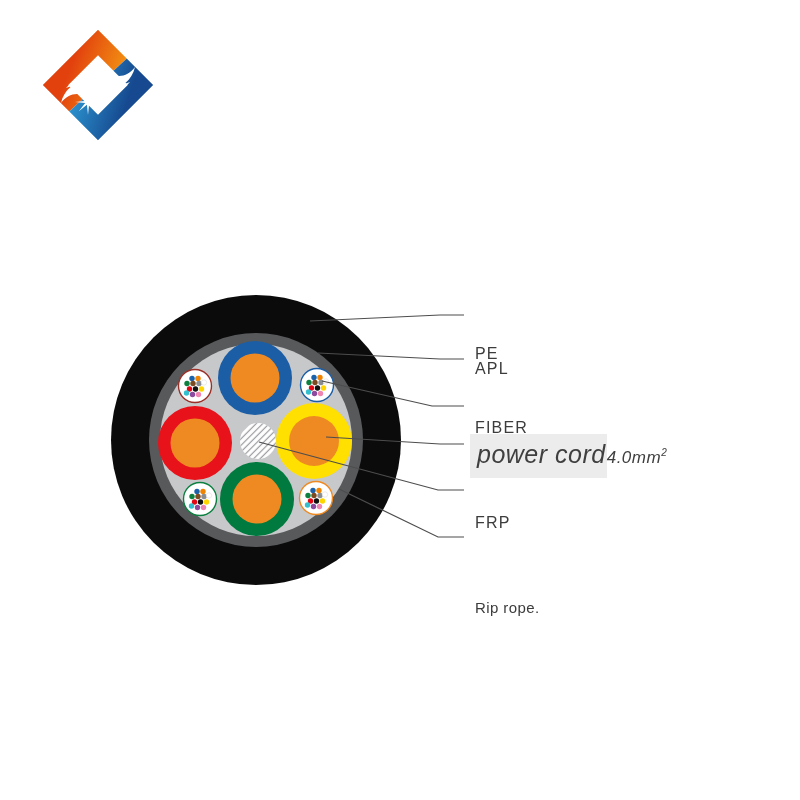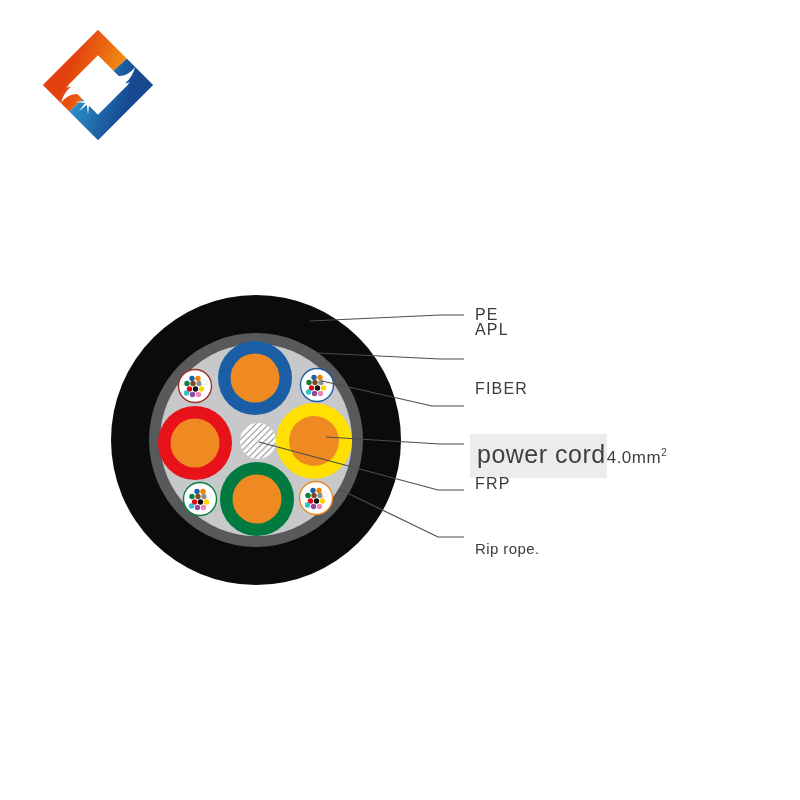--- a/index.html
+++ b/index.html
@@ -4,25 +4,25 @@
 <style>
   html,body{margin:0;padding:0;background:#ffffff;}
   .canvas{
     position:relative;width:800px;height:800px;background:#ffffff;
     font-family:"Liberation Sans",sans-serif;overflow:hidden;
   }
   .logo{position:absolute;left:36px;top:28px;width:124px;height:114px;}
   .diagram-svg{position:absolute;left:0;top:0;width:800px;height:800px;}
   .label{
     position:absolute;left:475px;color:#3c3c3c;font-size:16px;
-    letter-spacing:1.2px;line-height:20px;white-space:nowrap;
+    letter-spacing:1.2px;line-height:20px;white-space:nowrap;margin-top:39px;
   }
   .label-rip{letter-spacing:0.4px;font-size:15px;}
   .label-power{
-    position:absolute;left:470px;top:434px;color:#3f3f3f;white-space:nowrap;
+    position:absolute;left:470px;top:434px;color:#3f3f3f;white-space:nowrap;font-style:italic;
   }
   .pc-main{
     background:#ececec;font-size:25px;letter-spacing:0.5px;
     padding:6px 1px 9px 7px;display:inline-block;
   }
   .pc-size{font-size:17px;letter-spacing:0.5px;}
   .pc-size sup{font-size:10px;vertical-align:super;}
 </style>
 </head>
 <body>
@@ -163,15 +163,15 @@
 
   <div class="label" style="top:305px">PE</div>
   <div class="label" style="top:320px">APL</div>
   <div class="label" style="top:379px">FIBER</div>
 
   <div class="label-power">
     <span class="pc-main">power cord</span><span class="pc-size"><span>4.0mm</span><sup>2</sup></span>
   </div>
 
   <div class="label" style="top:474px">FRP</div>
-  <div class="label label-rip" style="top:539px">Rip rope.</div>
+  <div class="label label-rip" style="top:559px">Rip rope.</div>
 
 </div>
 
 </body></html>

